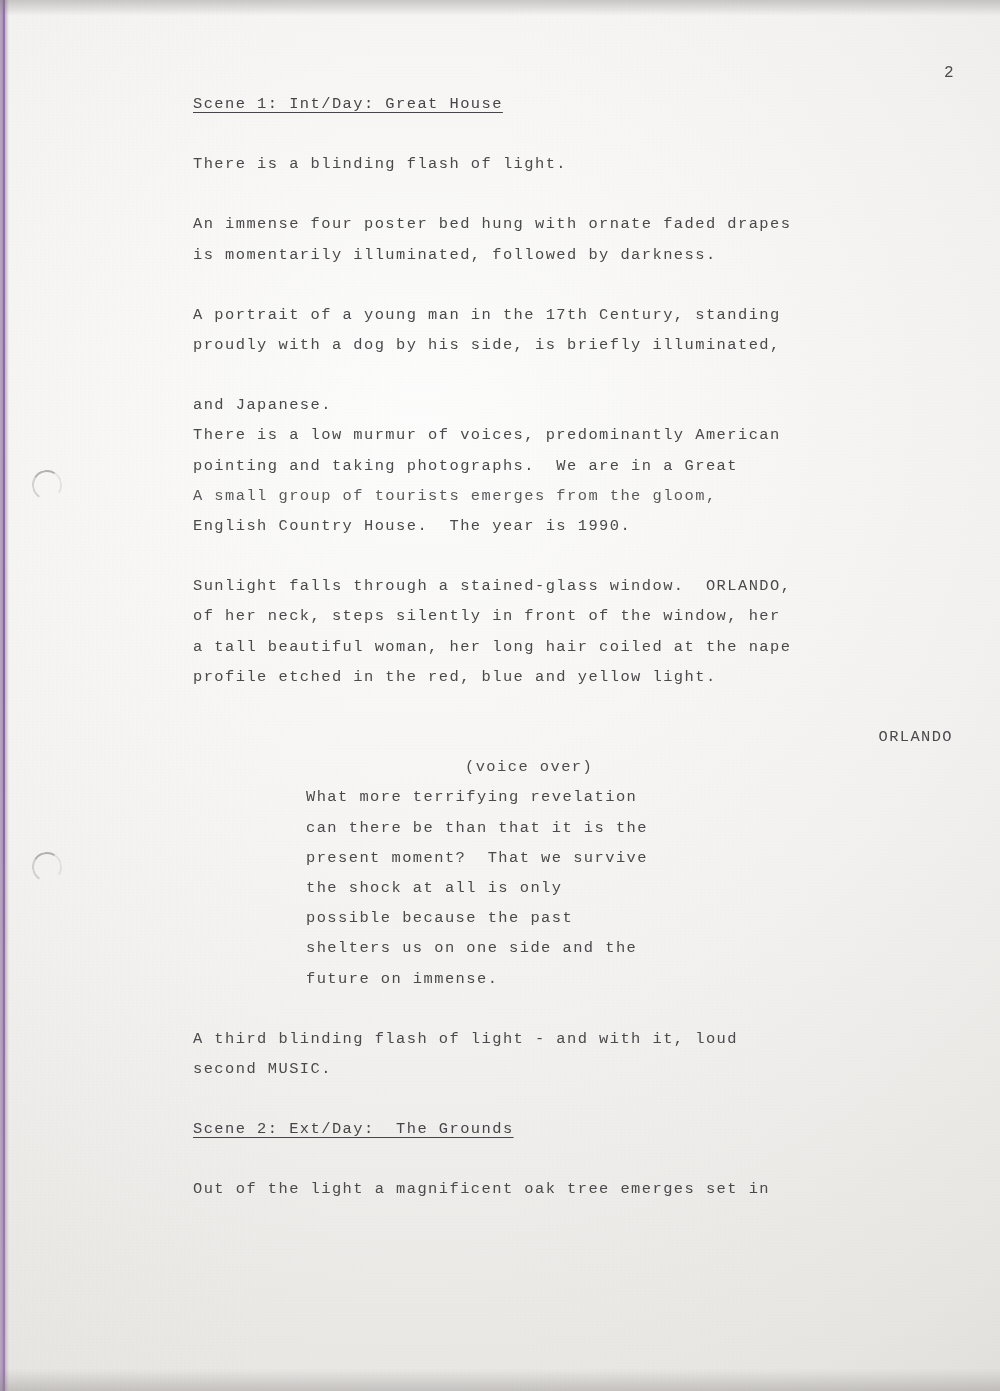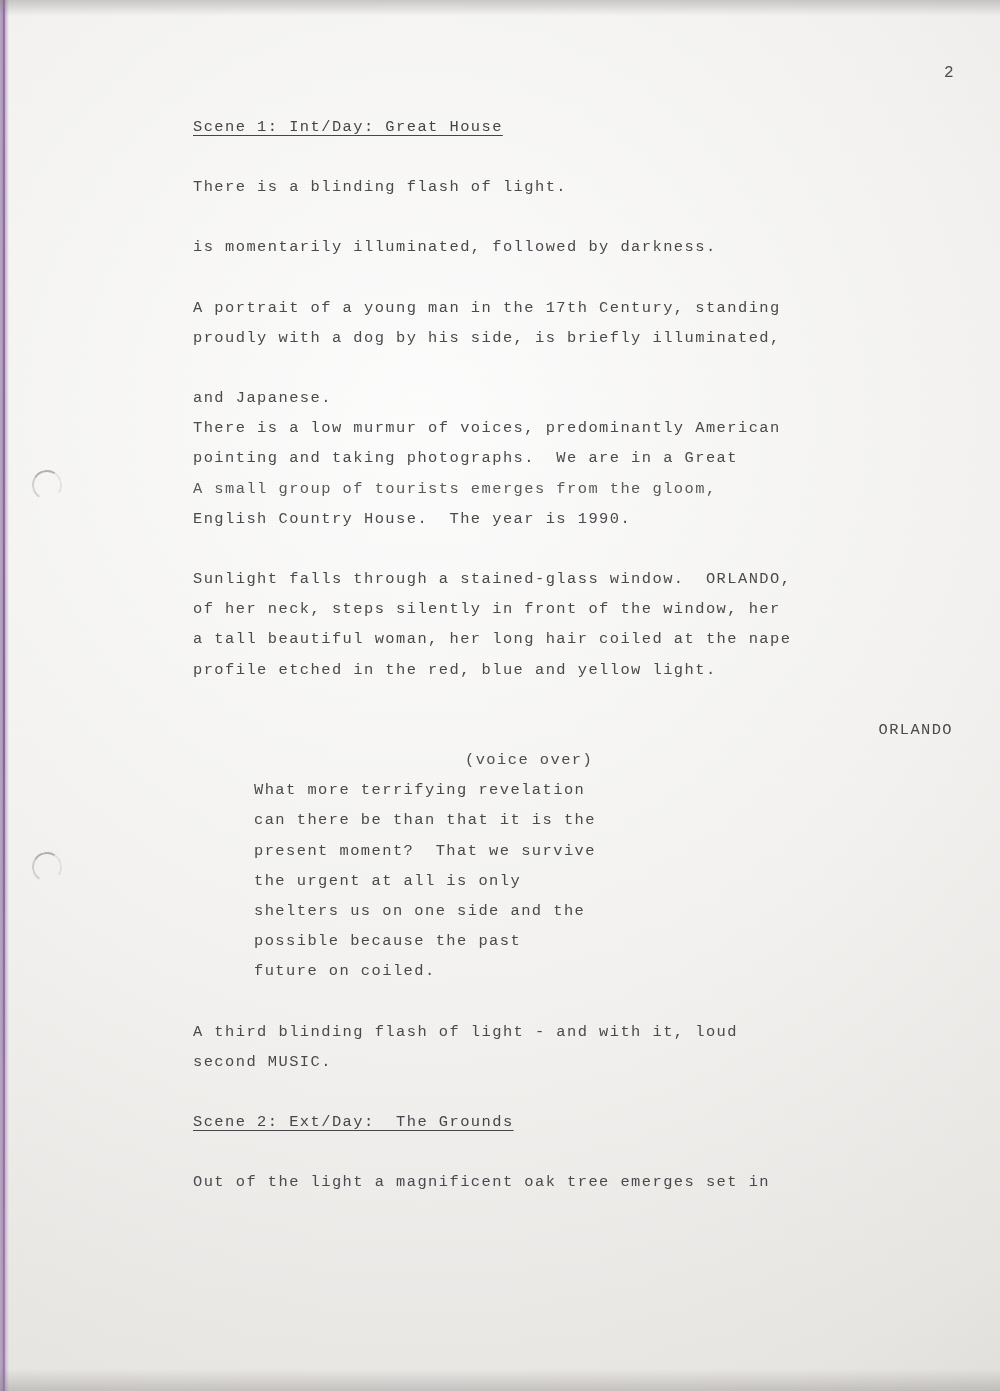--- a/index.html
+++ b/index.html
@@ -81,21 +81,21 @@
     right: 46px;
     top: 64px;
     font-size: 16px;
     color: #4d4d4f;
     letter-spacing: 0.5px;
   }
 
   .body {
     position: absolute;
     left: 193px;
-    top: 112px;
+    top: 89px;
     width: 760px;
     color: #4a4a4c;
     font-size: 15.4px;
     line-height: 30.2px;
     letter-spacing: 1.45px;
   }
   .block { margin: 0 0 30px 0; }
   .line { white-space: pre; }
   .scene-heading {
     text-decoration: underline;
@@ -109,21 +109,21 @@
     margin-left: 268px;
     letter-spacing: 1.4px;
     color: #4a4a4c;
     text-align: right;
   }
   .paren {
     margin-left: 272px;
     color: #4d4d4f;
   }
   .speech {
-    margin-left: 61px;
+    margin-left: 113px;
   }
   .speech .line { white-space: pre; }
   
   .ink-light { color: #5a5a5c; }
 </style>
 </head>
 <body>
 
 <div class="page">
 
@@ -142,20 +142,21 @@
 
     <div class="block">
       <div class="line scene-heading">Scene 1: Int/Day: Great House</div>
     </div>
 
     <div class="block">
       <div class="line">There is a blinding flash of light.</div>
     </div>
 
     <div class="block">
+      <div class="line">An immense four poster bed hung with ornate faded drapes</div>
       <div class="line">is momentarily illuminated, followed by darkness.</div>
     </div>
 
 
     <div class="block">
       <div class="line">A portrait of a young man in the 17th Century, standing</div>
       <div class="line">proudly with a dog by his side, is briefly illuminated,</div>
     </div>
 
     <div class="block">
@@ -173,24 +174,24 @@
       <div class="line">profile etched in the red, blue and yellow light.</div>
     </div>
 
     <div class="dialogue">
       <div class="line char-name">ORLANDO</div>
       <div class="line paren">(voice over)</div>
       <div class="speech">
         <div class="line">What more terrifying revelation</div>
         <div class="line">can there be than that it is the</div>
         <div class="line">present moment?  That we survive</div>
-        <div class="line">the urgent at all is only</div>
+        <div class="line">the shock at all is only</div>
+        <div class="line">possible because the past</div>
         <div class="line">shelters us on one side and the</div>
-        <div class="line">possible because the past</div>
-        <div class="line">future on coiled.</div>
+        <div class="line">future on immense.</div>
       </div>
     </div>
 
     <div class="block">
       <div class="line">A third blinding flash of light - and with it, loud</div>
       <div class="line">second MUSIC.</div>
     </div>
 
     <div class="block">
       <div class="line scene-heading">Scene 2: Ext/Day:  The Grounds</div>

